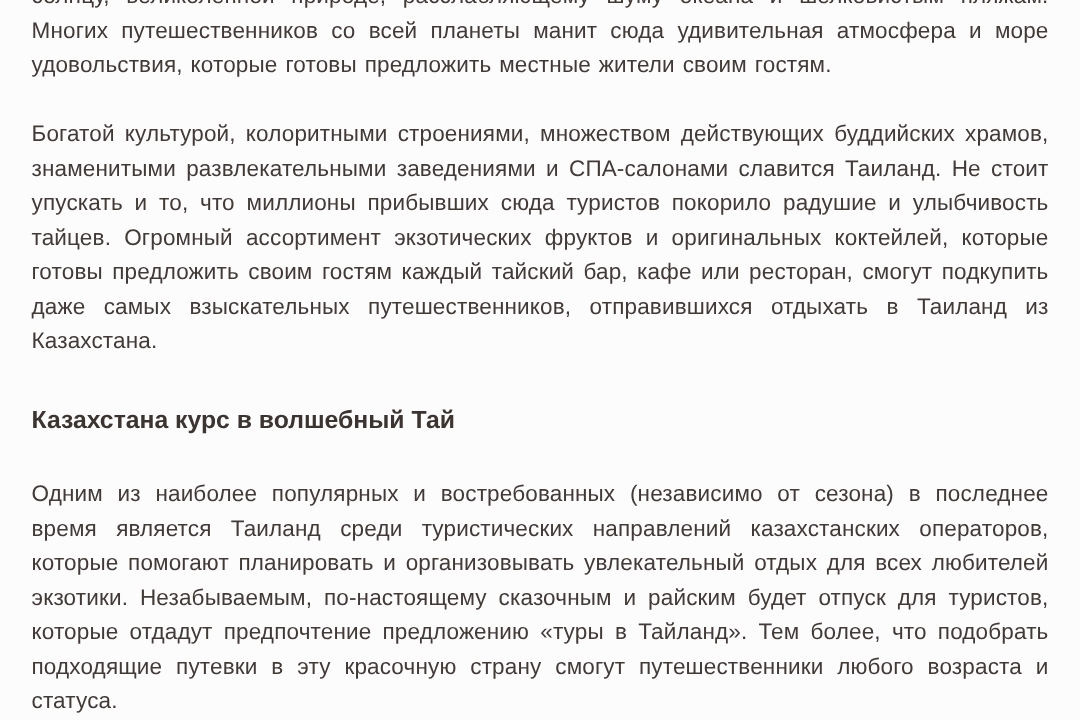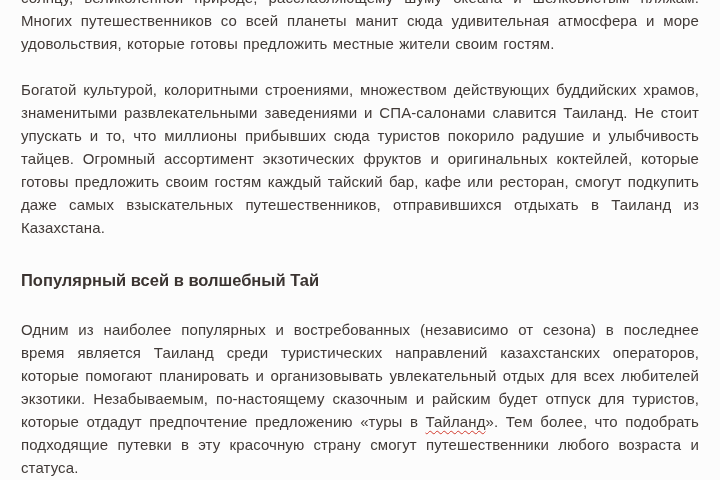--- a/index.html
+++ b/index.html
@@ -34,36 +34,35 @@
   }
   .doc-heading {
     font-size: 16.5px;
     line-height: 22px;
     font-weight: bold;
     color: #3b3431;
     text-align: left;
     margin: 30px 0 27px 0;
   }
   .spell-error {
-    text-decoration: underline;
     text-decoration-style: wavy;
     text-decoration-color: #d23b2e;
     text-decoration-thickness: 1px;
     text-decoration-skip-ink: none;
     text-underline-offset: 3px;
   }
 </style>
 </head>
 <body>
 
 <div class="viewport">
   <div class="doc-page">
 
     <p class="doc-paragraph">солнцу, великолепной природе, расслабляющему шуму океана и шелковистым пляжам. Многих путешественников со всей планеты манит сюда удивительная атмосфера и море удовольствия, которые готовы предложить местные жители своим гостям.</p>
 
     <p class="doc-paragraph">Богатой культурой, колоритными строениями, множеством действующих буддийских храмов, знаменитыми развлекательными заведениями и СПА-салонами славится Таиланд. Не стоит упускать и то, что миллионы прибывших сюда туристов покорило радушие и улыбчивость тайцев. Огромный ассортимент экзотических фруктов и оригинальных коктейлей, которые готовы предложить своим гостям каждый тайский бар, кафе или ресторан, смогут подкупить даже самых взыскательных путешественников, отправившихся отдыхать в Таиланд из Казахстана.</p>
 
-    <h2 class="doc-heading">Популярный всей в волшебный Тай</h2>
+    <h2 class="doc-heading">Казахстана курс в волшебный Тай</h2>
 
     <p class="doc-paragraph"><span>Одним из наиболее популярных и востребованных (независимо от сезона) в последнее время является Таиланд среди туристических направлений казахстанских операторов, которые помогают планировать и организовывать увлекательный отдых для всех любителей экзотики. Незабываемым, по-настоящему сказочным и райским будет отпуск для туристов, которые отдадут предпочтение предложению «туры в </span><span class="spell-error">Тайланд</span><span>». Тем более, что подобрать подходящие путевки в эту красочную страну смогут путешественники любого возраста и статуса.</span></p>
 
   </div>
 </div>
 
 </body></html>

